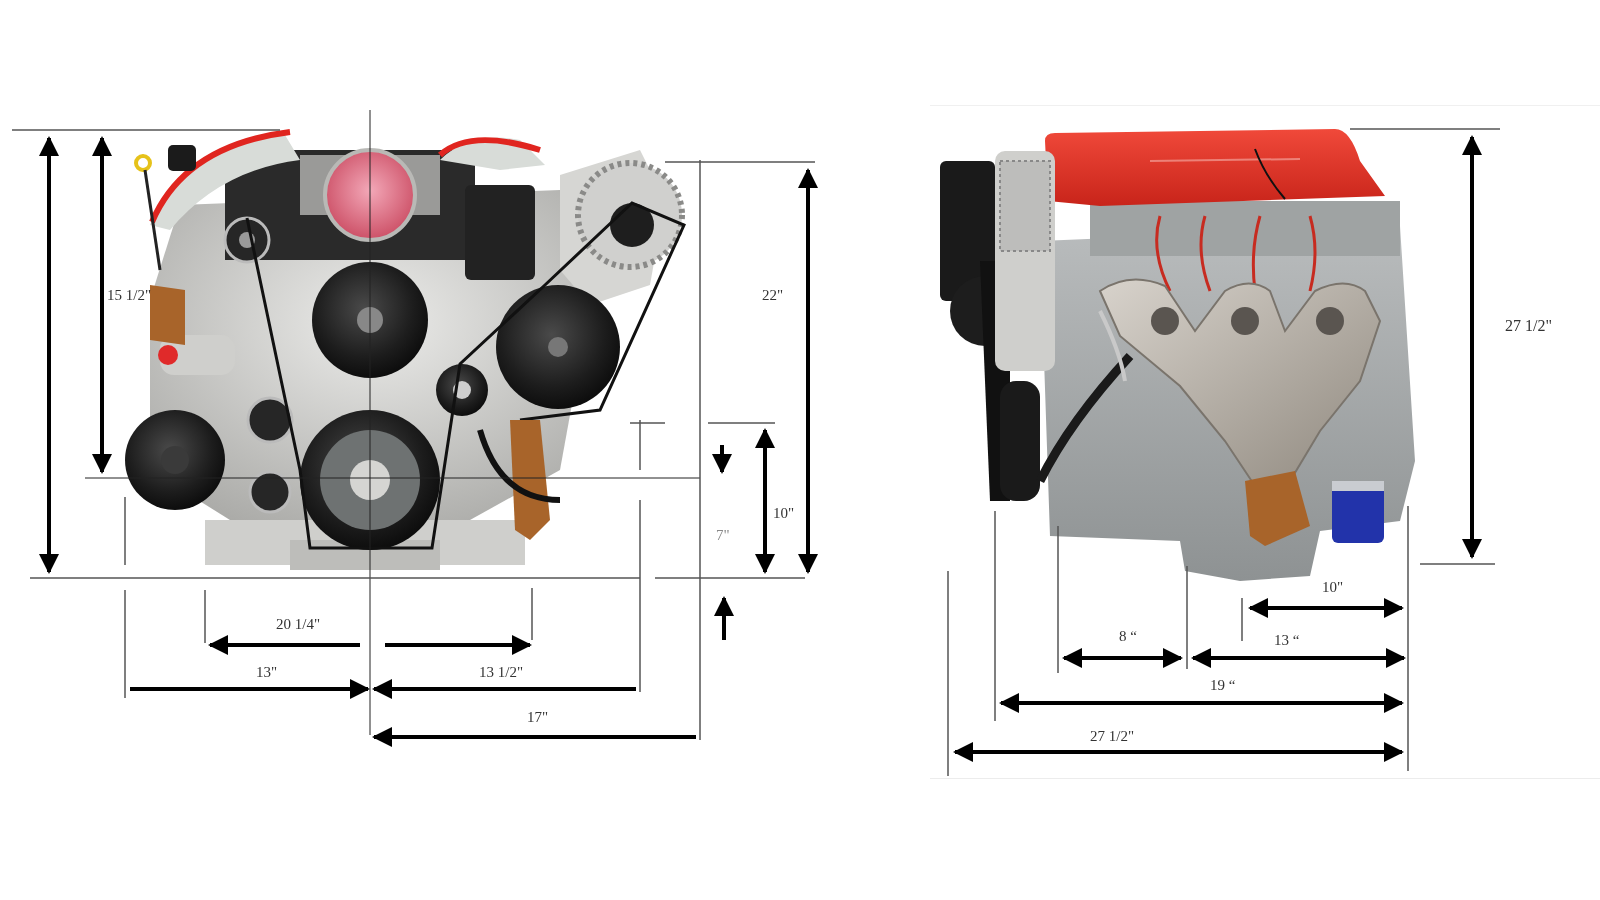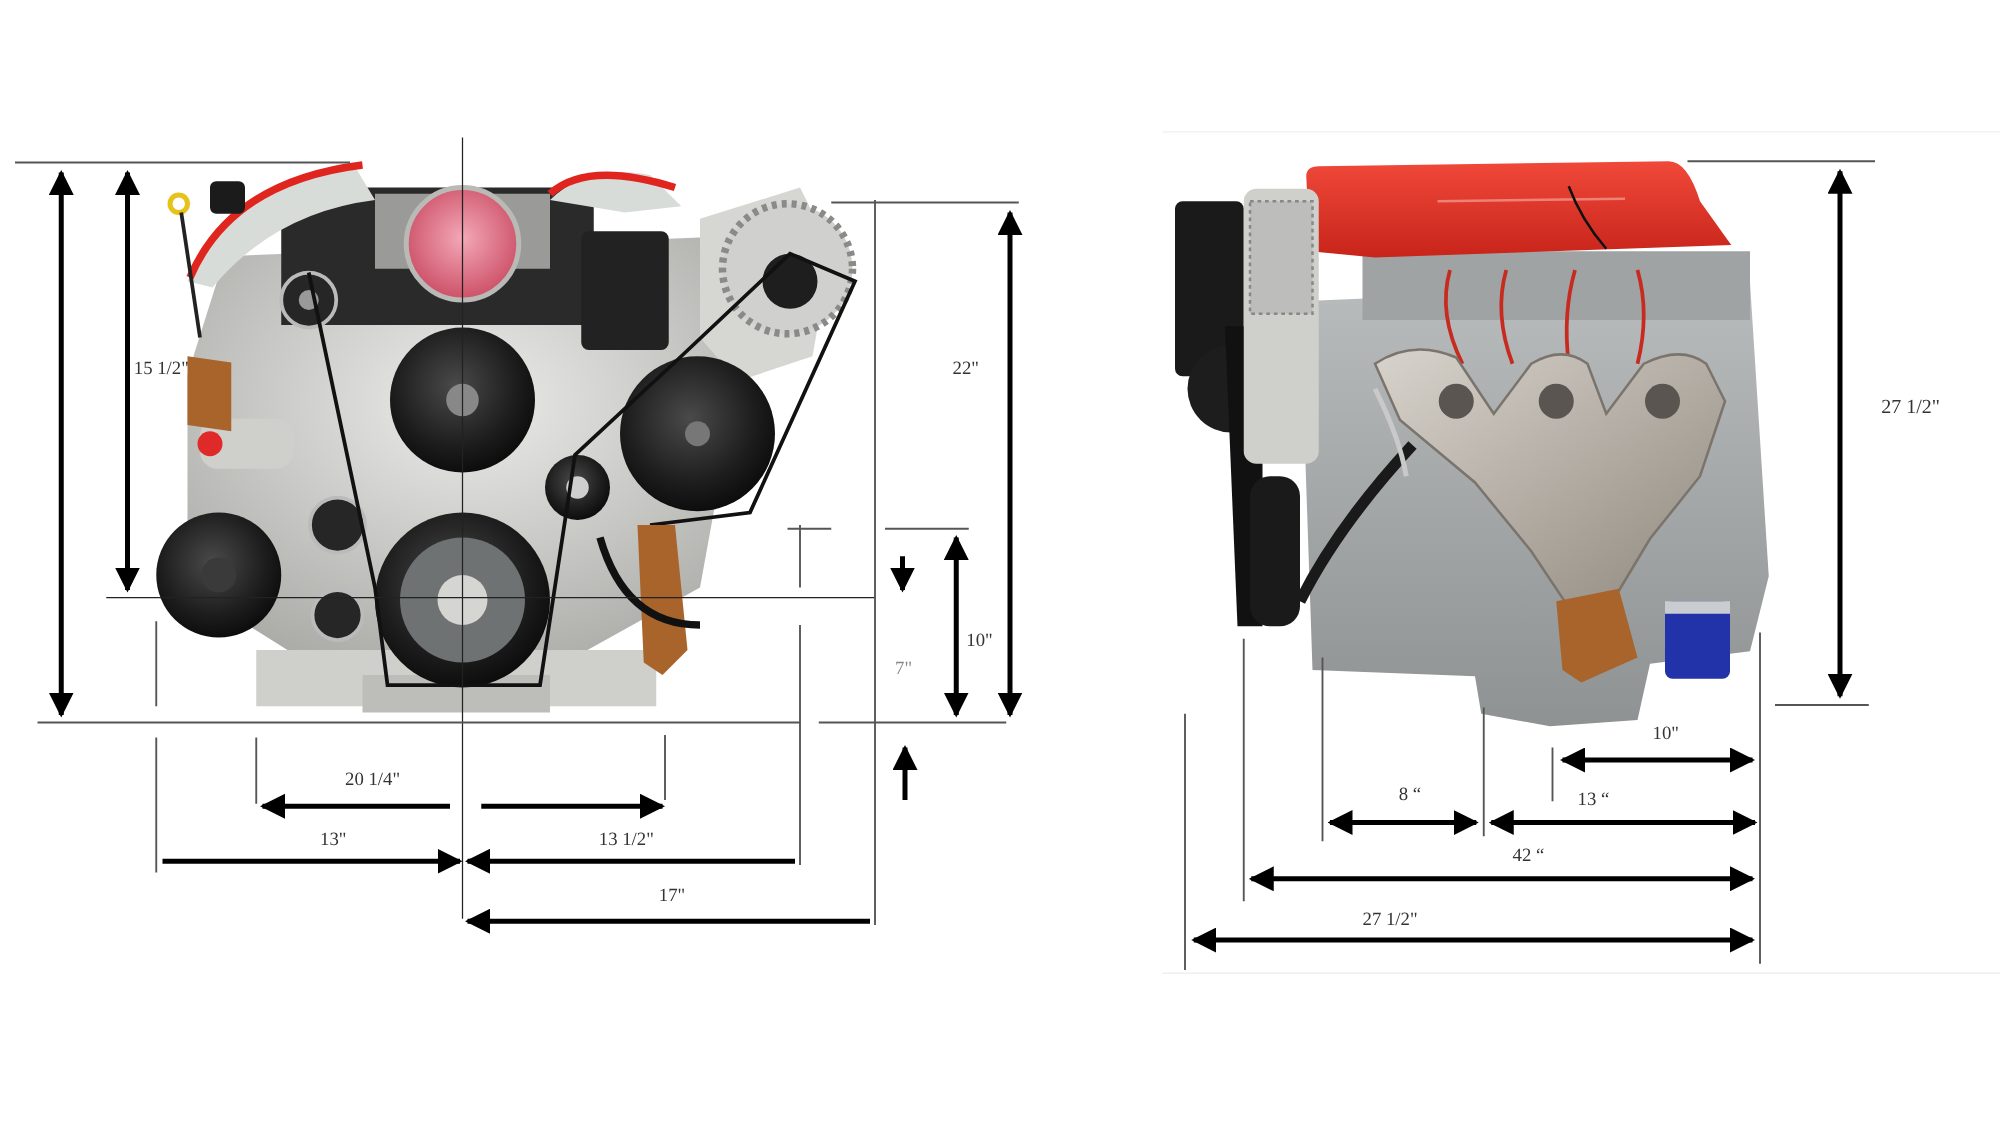--- a/index.html
+++ b/index.html
@@ -220,16 +220,16 @@
       <line x1="1064" y1="657" x2="1181" y2="657" marker-start="url(#ah2)" marker-end="url(#ah2)"></line>
       <line x1="1193" y1="657" x2="1404" y2="657" marker-start="url(#ah2)" marker-end="url(#ah2)"></line>
       <line x1="1001" y1="702" x2="1402" y2="702" marker-start="url(#ah2)" marker-end="url(#ah2)"></line>
       <line x1="955" y1="751" x2="1402" y2="751" marker-start="url(#ah2)" marker-end="url(#ah2)"></line>
     </g>
   </svg>
 
   <span class="dim-label" style="left:575px; top:211px; font-size:16px;">27 1/2"</span>
   <span class="dim-label" style="left:392px; top:473px;">10"</span>
   <span class="dim-label" style="left:189px; top:522px;">8 “</span>
-  <span class="dim-label" style="left:332px; top:526px;">13 “</span>
-  <span class="dim-label" style="left:280px; top:571px;">42 “</span>
+  <span class="dim-label" style="left:344px; top:526px;">13 “</span>
+  <span class="dim-label" style="left:280px; top:571px;">19 “</span>
   <span class="dim-label" style="left:160px; top:622px;">27 1/2"</span>
 </div>
 
 </body></html>

